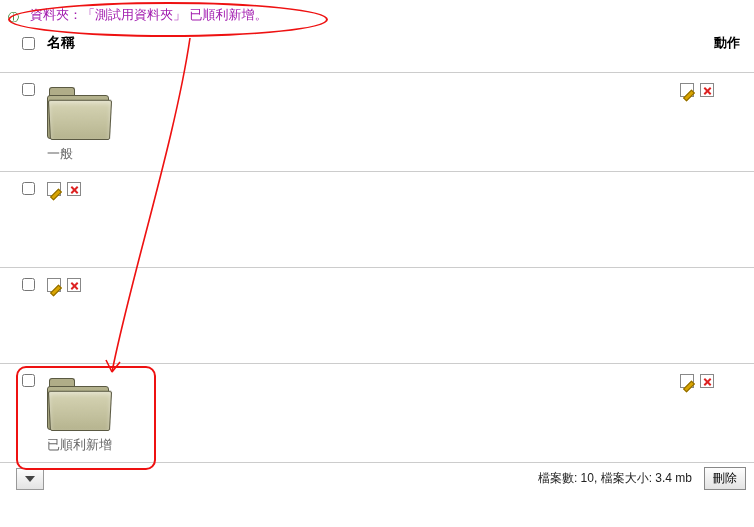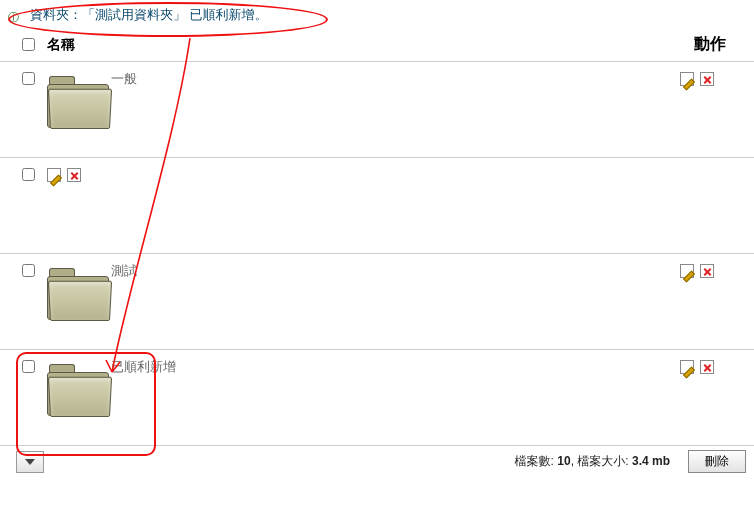--- a/index.html
+++ b/index.html
@@ -8,66 +8,66 @@
       font-size: 13px;
       background: #fff;
       width: 754px;
       position: relative;
     }
     .success-wrap {
       position: relative;
       padding: 6px 10px 4px 30px;
     }
     .success-msg {
-      color: #0c4a6e;
+      color: #a21caf;
       font-size: 13px;
     }
     .success-ellipse {
       position: absolute;
       left: 8px; top: 2px;
       width: 320px; height: 35px;
       border: 2px solid #e11;
       border-radius: 50%;
       pointer-events: none;
     }
     .header-row {
       display: flex;
       align-items: center;
-      padding: 6px 14px 6px 22px;
+      padding: 6px 14px 20px 22px;
       border-bottom: 1px solid #ccc;
     }
     .hdr-check { margin-right: 12px; }
     .hdr-name {
       font-weight: bold;
       font-size: 14px;
       flex: 1;
     }
     .hdr-actions {
       font-weight: bold;
-      font-size: 16px;
+      font-size: 13px;
       width: 60px;
-      text-align: center;
+      text-align: right;
     }
     .rows { }
     .row {
       display: flex;
       padding: 6px 14px 8px 22px;
       border-bottom: 1px solid #ccc;
       position: relative;
       min-height: 96px;
     }
     .row-check {
       margin-right: 12px;
       align-self: flex-start;
       margin-top: 4px;
     }
     .row-content {
       flex: 1;
       display: flex;
-      flex-direction: row;
+      flex-direction: column;
       align-items: flex-start;
     }
     .folder-icon {
       width: 64px; height: 56px;
       position: relative;
       margin: 4px 0 4px 0;
     }
     .folder-back {
       position: absolute;
       bottom: 0; left: 0;
@@ -174,24 +174,24 @@
       content: "";
       width: 0; height: 0;
       border-left: 5px solid transparent;
       border-right: 5px solid transparent;
       border-top: 6px solid #444;
     }
     .footer-spacer { flex: 1; }
     .footer-info {
       color: #222;
     }
-    .footer-info b { font-weight: bold; }
+    .footer-info b { font-weight: normal; }
     .delete-btn {
-      margin-left: 18px;
-      padding: 2px 16px;
+      margin-left: 12px;
+      padding: 2px 8px;
       font-size: 12px;
       border: 1px solid #888;
       background: linear-gradient(to bottom,#fdfdfd,#e3e3e3);
       cursor: pointer;
       font-family: inherit;
     }
     input[type=checkbox]{ width:13px;height:13px; }
   </style>
 </head>
 <body>
@@ -231,28 +231,20 @@
     </div>
     <div class="row">
       <input type="checkbox" class="row-check" style="">
       <div class="row-actions">
         <span class="act-edit"></span>
         <span class="act-del"></span>
       </div>
     </div>
     <div class="row">
       <input type="checkbox" class="row-check" style="">
-      <div class="row-content">
-        <div class="folder-icon">
-          <div class="folder-tab"></div>
-          <div class="folder-back"></div>
-          <div class="folder-front"></div>
-        </div>
-        <div class="row-label">測試</div>
-      </div>
       <div class="row-actions">
         <span class="act-edit"></span>
         <span class="act-del"></span>
       </div>
     </div>
     <div class="row">
       <div class="highlighted-overlay"></div>
       <input type="checkbox" class="row-check" style="">
       <div class="row-content">
         <div class="folder-icon">

